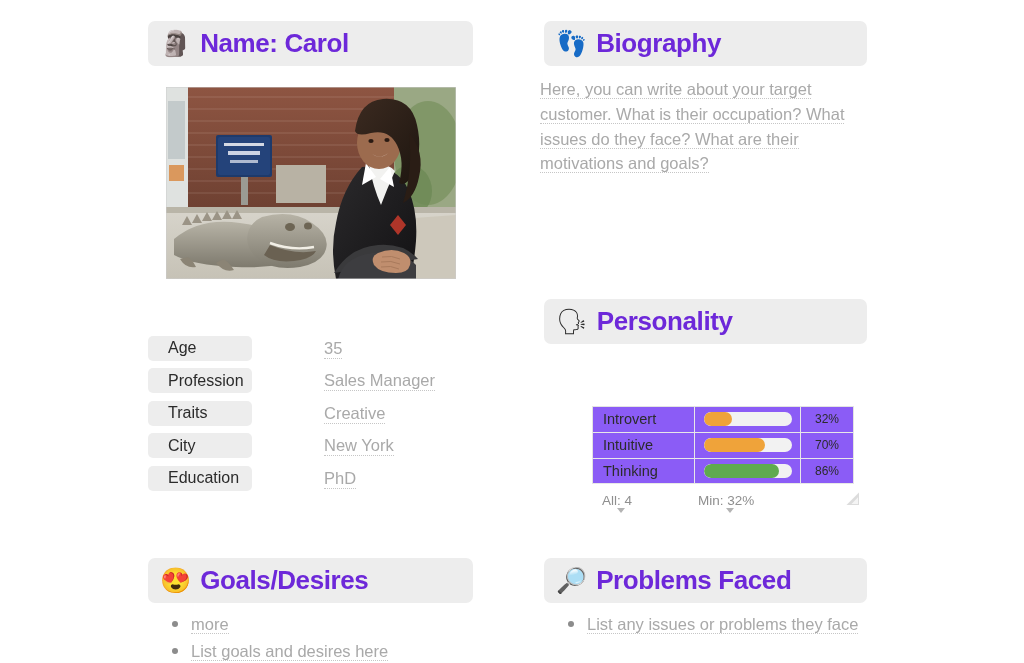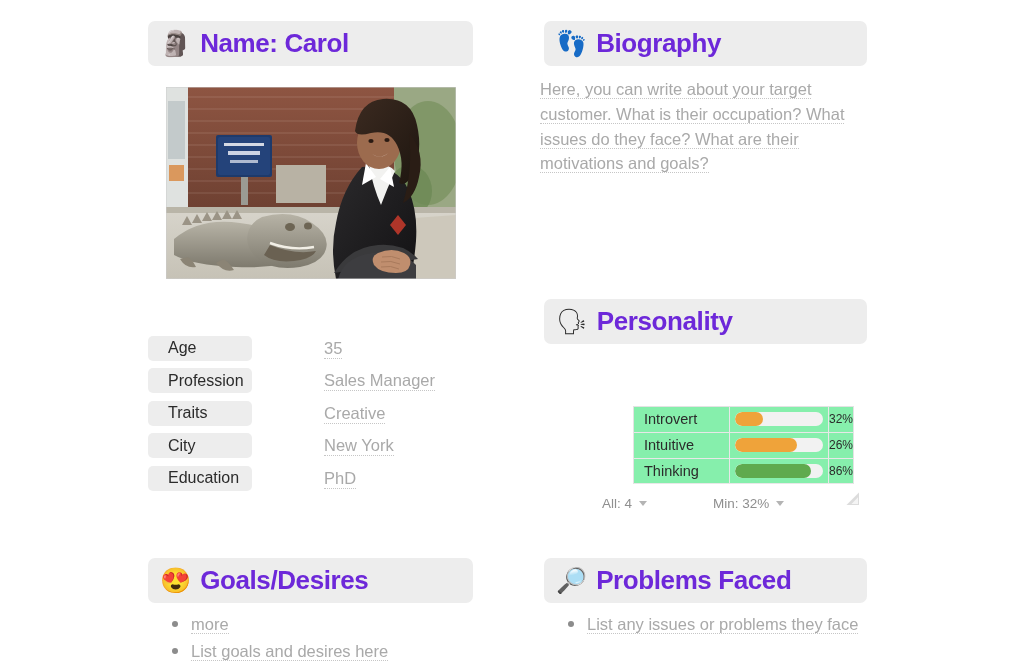--- a/index.html
+++ b/index.html
@@ -124,23 +124,22 @@
   
   #personality-widget {
     position: absolute;
     left: 592px;
     top: 406px;
     width: 262px;
   }
   .ptable {
     border: 1px solid #e3e3e3;
     border-bottom: none;
-    background: #86efac;
+    background: #8b5cf6;
     box-sizing: border-box;
-    margin-left: 41px;
   }
   .prow {
     display: flex;
     align-items: center;
     height: 25.8px;
     border-bottom: 1px solid #e8e8e8;
     box-sizing: border-box;
   }
   .pname {
     width: 102px;
@@ -189,20 +188,21 @@
     display: flex;
     align-items: center;
     position: relative;
     height: 18px;
   }
   .pfoot-item {
     display: flex;
     align-items: center;
     font-size: 13.5px;
     color: #8f8f8f;
+    flex-direction: column;
   }
   .pfoot-item.first { margin-left: 10px; }
   .pfoot-item.second { margin-left: 66px; }
   .caret {
     margin-left: 7px;
     width: 0; height: 0;
     border-left: 4.5px solid transparent;
     border-right: 4.5px solid transparent;
     border-top: 5px solid #b4b4b4;
   }
@@ -410,21 +410,21 @@
         </div>
         <div class="ppct">32%</div>
       </div>
       <div class="prow">
         <div class="pname">Intuitive</div>
         <div class="pbarcell">
           <div class="ptrack" style="background: rgb(242, 242, 242);">
             <div class="pfill" id="fill1" style="width: 70%; background: rgb(239, 163, 58);"></div>
           </div>
         </div>
-        <div class="ppct">26%</div>
+        <div class="ppct">70%</div>
       </div>
       <div class="prow">
         <div class="pname">Thinking</div>
         <div class="pbarcell">
           <div class="ptrack" style="background: rgb(242, 242, 242);">
             <div class="pfill" id="fill2" style="width: 86%; background: rgb(95, 170, 78);"></div>
           </div>
         </div>
         <div class="ppct">86%</div>
       </div>

